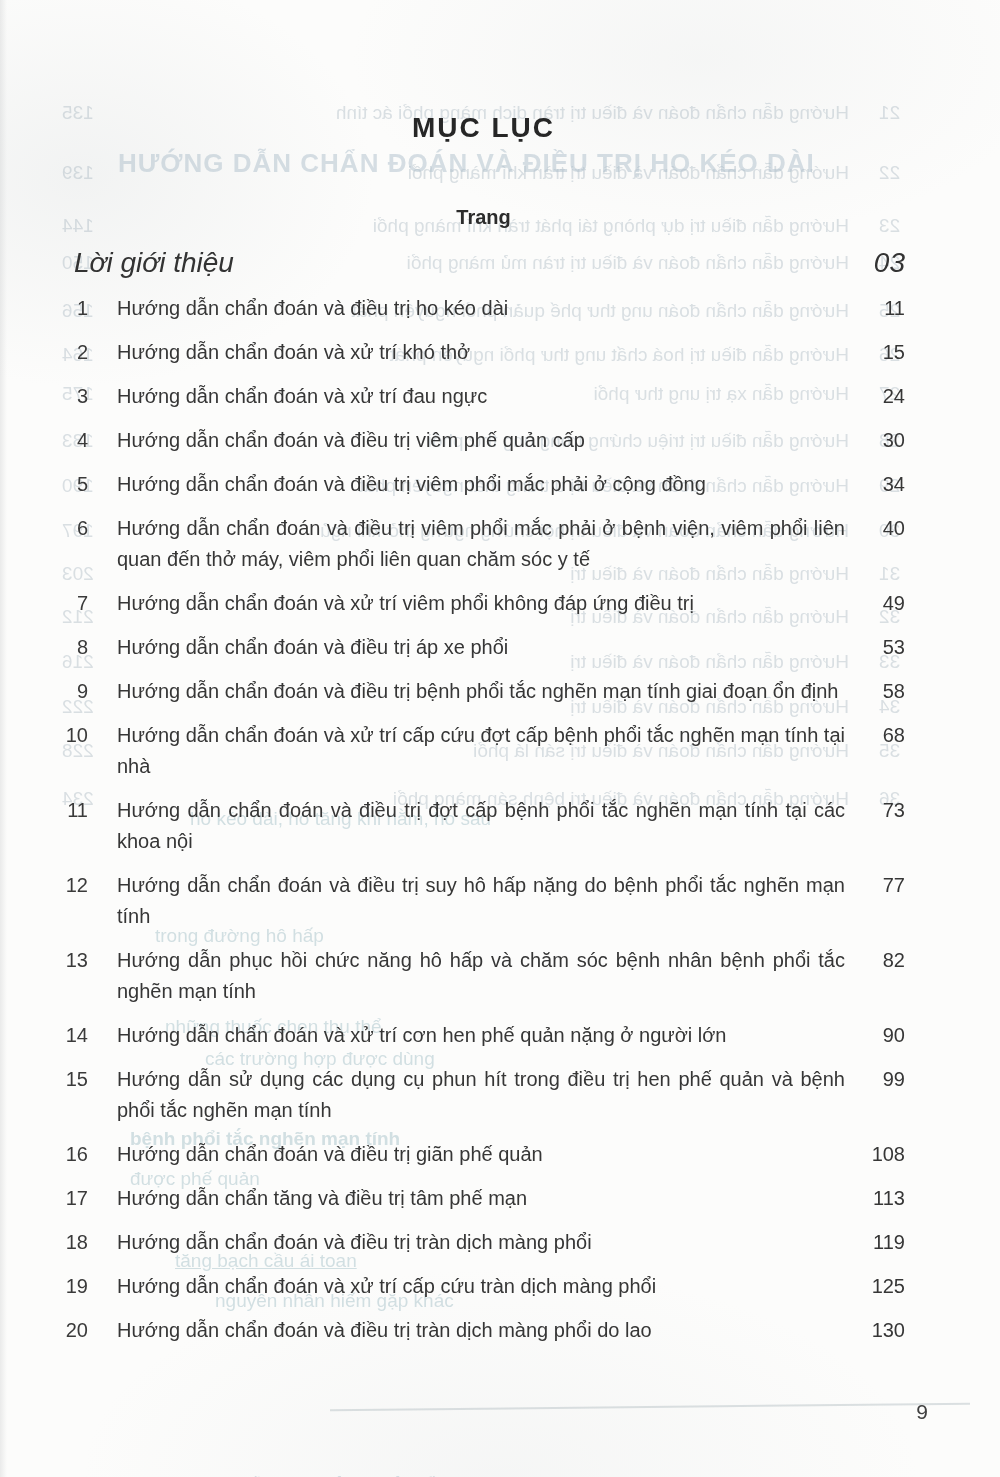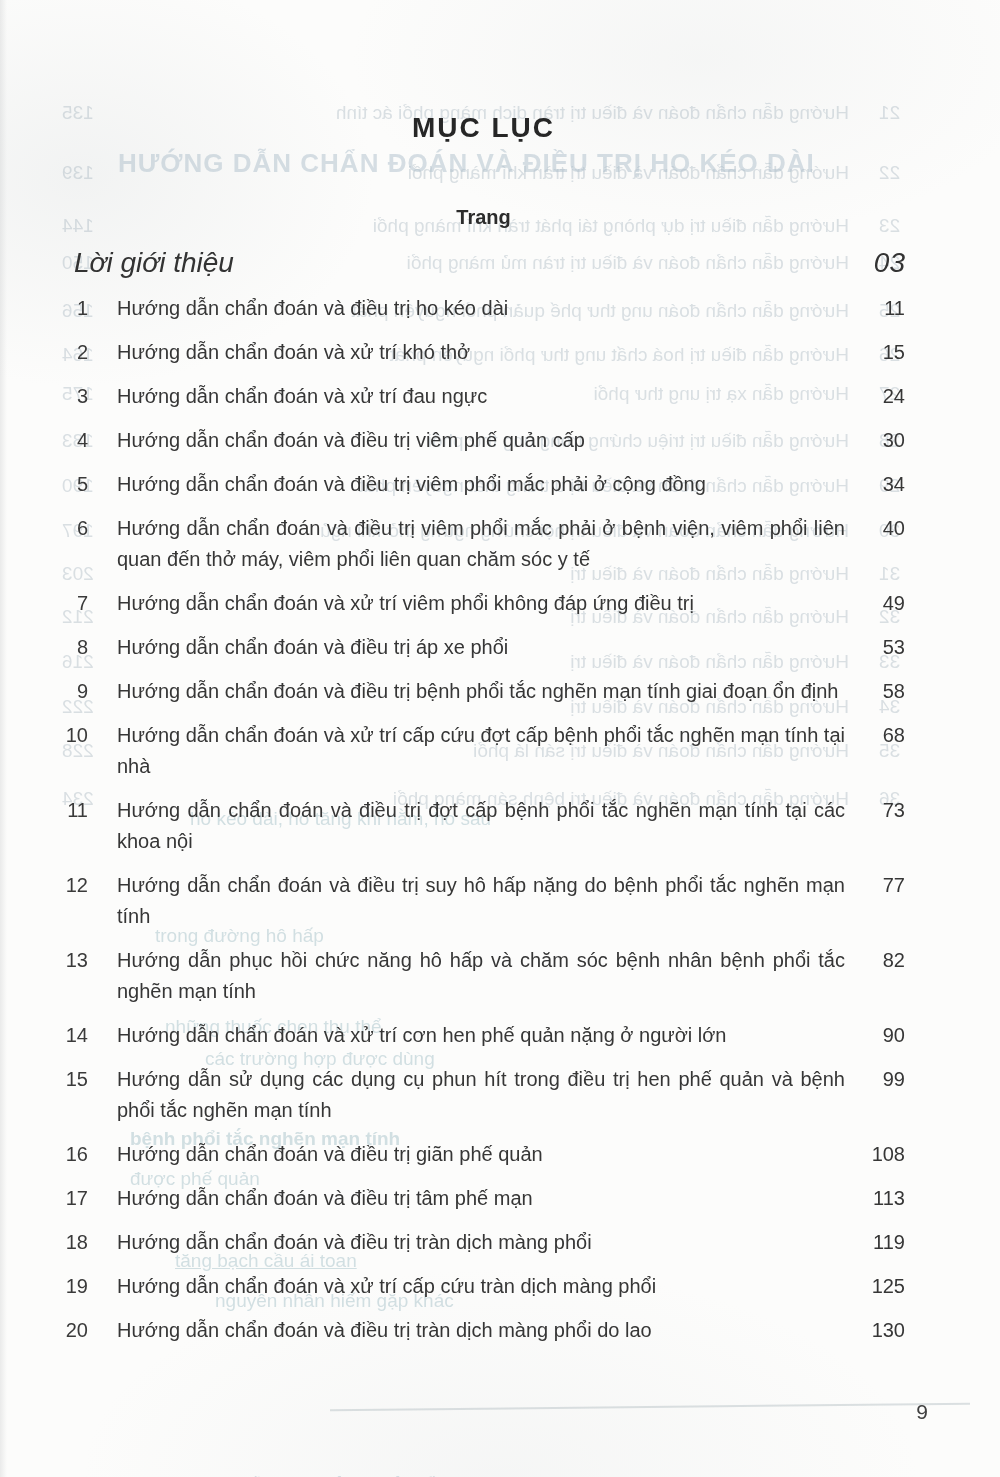--- a/index.html
+++ b/index.html
@@ -317,21 +317,21 @@
       </div>
 
       <div class="toc-row">
         <span class="toc-num">16</span>
         <span class="toc-title">Hướng dẫn chẩn đoán và điều trị giãn phế quản</span>
         <span class="toc-page">108</span>
       </div>
 
       <div class="toc-row">
         <span class="toc-num">17</span>
-        <span class="toc-title">Hướng dẫn chẩn đoán và điều trị tâm phế mạn</span>
+        <span class="toc-title">Hướng dẫn chẩn tăng và điều trị tâm phế mạn</span>
         <span class="toc-page">113</span>
       </div>
 
       <div class="toc-row">
         <span class="toc-num">18</span>
         <span class="toc-title">Hướng dẫn chẩn đoán và điều trị tràn dịch màng phổi</span>
         <span class="toc-page">119</span>
       </div>
 
       <div class="toc-row">

